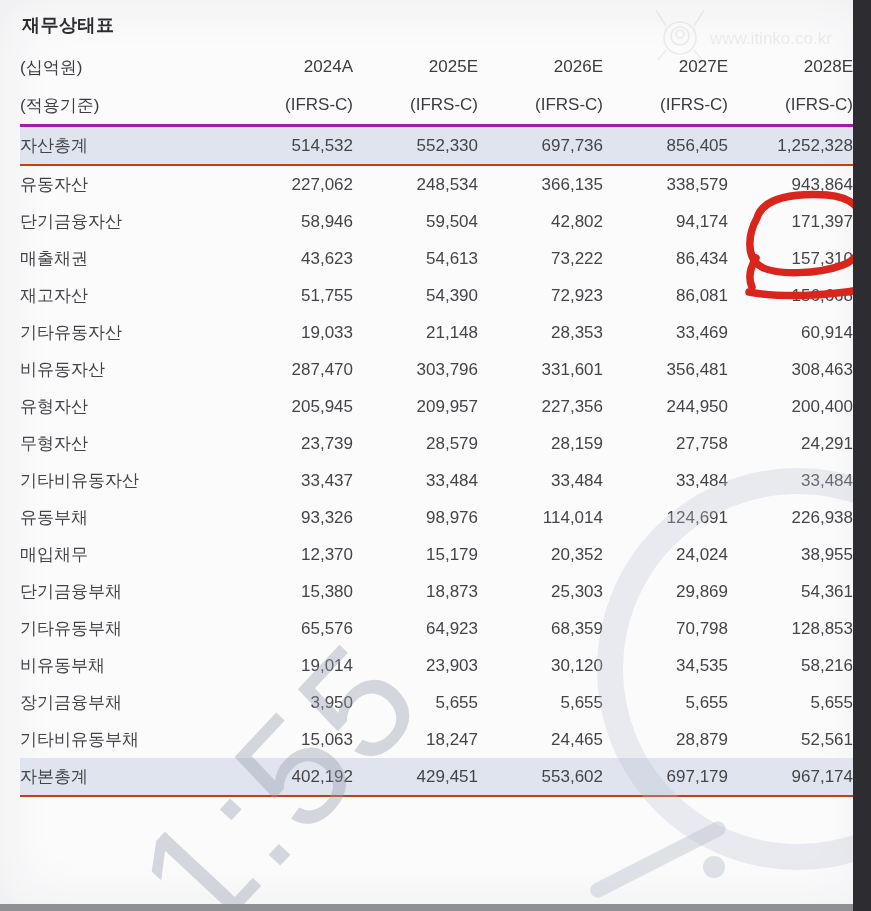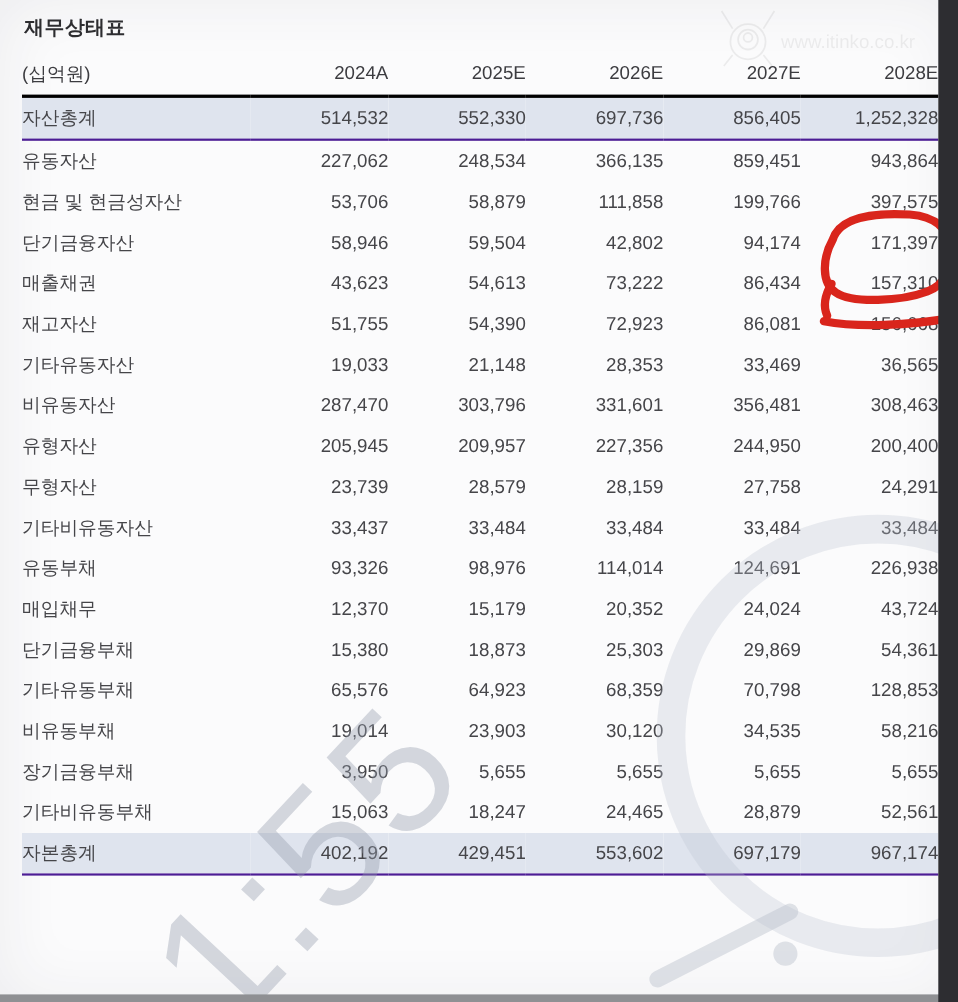--- a/index.html
+++ b/index.html
@@ -14,28 +14,28 @@
     position:absolute;left:22px;top:13px;
     font-size:18px;font-weight:bold;color:#2d2d30;letter-spacing:.5px;
   }
 
   table.fin{
     position:absolute;left:20px;top:48px;width:833px;
     border-collapse:collapse;table-layout:fixed;
   }
   table.fin td{height:37px;font-size:17px;color:#454549;padding:0;white-space:nowrap;overflow:hidden;}
   table.fin thead td{height:38px;color:#3c3c40;}
-  table.fin thead{border-bottom:3px solid #000000;margin-left:40px;}
+  table.fin thead{border-bottom:3px solid #a21caf;margin-left:40px;}
   .num{text-align:right;padding-right:5px;font-variant-numeric:tabular-nums;}
   .lbl{text-align:left;}
   .ind0{padding-left:4px;}
   .ind1{padding-left:15px;}
   .ind2{padding-left:27px;}
   tr.hl{background:#dfe4ee;}
-  tr.hl td{border-bottom:2px solid #4c1d95;}
+  tr.hl td{border-bottom:2px solid #c2410c;}
 
   
   .wm-logo{position:absolute;left:652px;top:6px;opacity:.09;pointer-events:none;}
   .wm-timestamp{
     position:absolute;left:116px;top:698px;
     font-size:156px;font-weight:400;color:rgba(146,155,170,.38);
     transform:rotate(-47deg);transform-origin:center;letter-spacing:6px;
     pointer-events:none;
   }
   .wm-arc{
@@ -84,45 +84,45 @@
     </colgroup>
     <thead>
       <tr>
         <td class="lbl ind0">(십억원)</td>
         <td class="num">2024A</td>
         <td class="num">2025E</td>
         <td class="num">2026E</td>
         <td class="num">2027E</td>
         <td class="num">2028E</td>
       </tr>
+      <tr>
+        <td class="lbl ind0">(적용기준)</td>
+        <td class="num">(IFRS-C)</td>
+        <td class="num">(IFRS-C)</td>
+        <td class="num">(IFRS-C)</td>
+        <td class="num">(IFRS-C)</td>
+        <td class="num">(IFRS-C)</td>
+      </tr>
     </thead>
     <tbody>
         <tr class="hl">
           <td class="lbl ind0">자산총계</td>
           <td class="num">514,532</td>
           <td class="num">552,330</td>
           <td class="num">697,736</td>
           <td class="num">856,405</td>
           <td class="num">1,252,328</td>
         </tr>
         <tr>
           <td class="lbl ind1">유동자산</td>
           <td class="num">227,062</td>
           <td class="num">248,534</td>
           <td class="num">366,135</td>
-          <td class="num">859,451</td>
+          <td class="num">338,579</td>
           <td class="num">943,864</td>
-        </tr>
-        <tr>
-          <td class="lbl ind2">현금 및 현금성자산</td>
-          <td class="num">53,706</td>
-          <td class="num">58,879</td>
-          <td class="num">111,858</td>
-          <td class="num">199,766</td>
-          <td class="num">397,575</td>
         </tr>
         <tr>
           <td class="lbl ind2">단기금융자산</td>
           <td class="num">58,946</td>
           <td class="num">59,504</td>
           <td class="num">42,802</td>
           <td class="num">94,174</td>
           <td class="num">171,397</td>
         </tr>
         <tr>
@@ -140,21 +140,21 @@
           <td class="num">72,923</td>
           <td class="num">86,081</td>
           <td class="num">156,668</td>
         </tr>
         <tr>
           <td class="lbl ind2">기타유동자산</td>
           <td class="num">19,033</td>
           <td class="num">21,148</td>
           <td class="num">28,353</td>
           <td class="num">33,469</td>
-          <td class="num">36,565</td>
+          <td class="num">60,914</td>
         </tr>
         <tr>
           <td class="lbl ind1">비유동자산</td>
           <td class="num">287,470</td>
           <td class="num">303,796</td>
           <td class="num">331,601</td>
           <td class="num">356,481</td>
           <td class="num">308,463</td>
         </tr>
         <tr>
@@ -188,21 +188,21 @@
           <td class="num">114,014</td>
           <td class="num">124,691</td>
           <td class="num">226,938</td>
         </tr>
         <tr>
           <td class="lbl ind2">매입채무</td>
           <td class="num">12,370</td>
           <td class="num">15,179</td>
           <td class="num">20,352</td>
           <td class="num">24,024</td>
-          <td class="num">43,724</td>
+          <td class="num">38,955</td>
         </tr>
         <tr>
           <td class="lbl ind2">단기금융부채</td>
           <td class="num">15,380</td>
           <td class="num">18,873</td>
           <td class="num">25,303</td>
           <td class="num">29,869</td>
           <td class="num">54,361</td>
         </tr>
         <tr>

